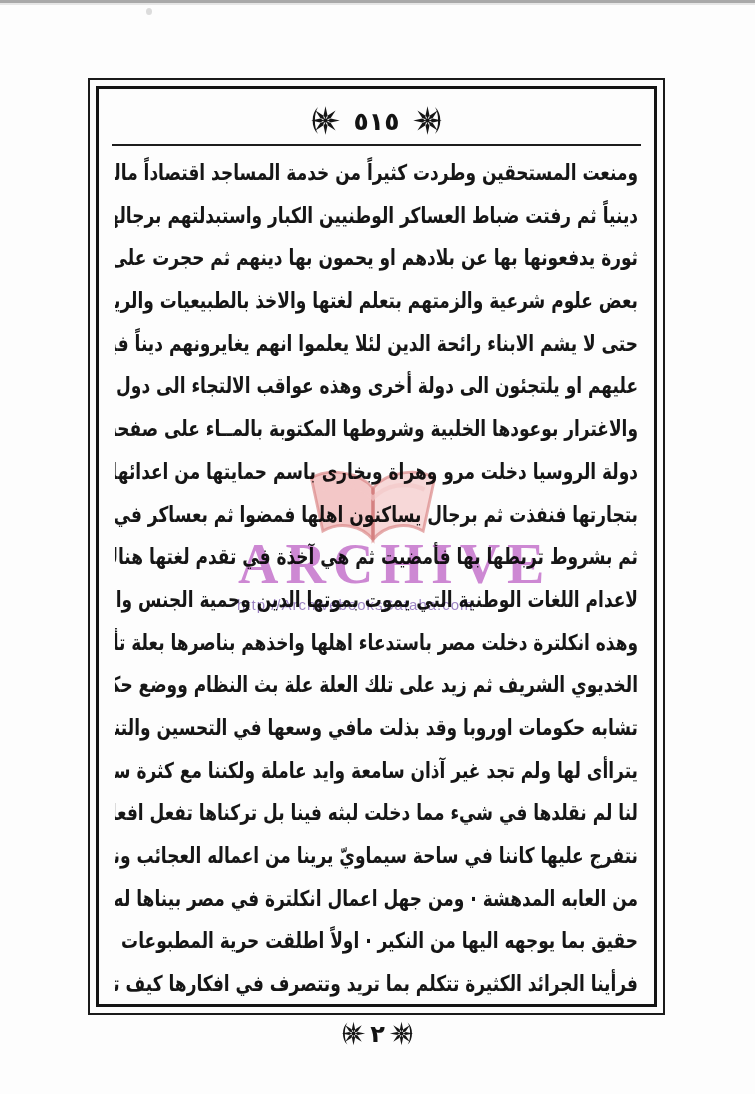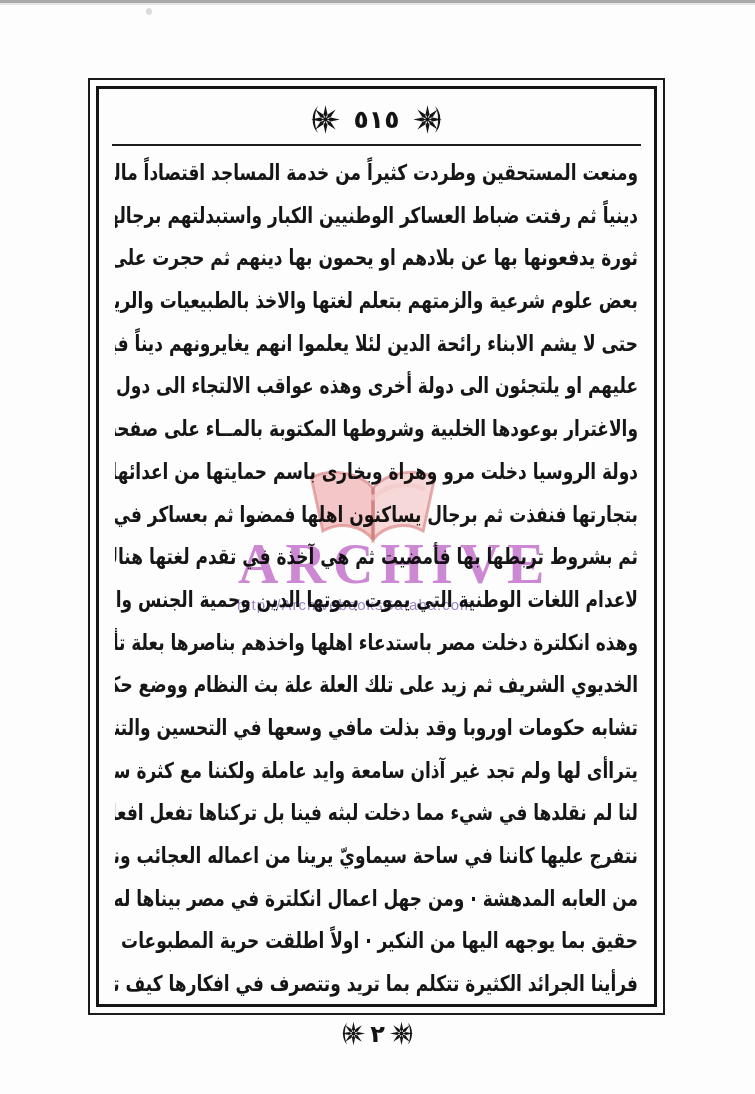--- a/index.html
+++ b/index.html
@@ -18,22 +18,22 @@
   .frame-outer{
     position:absolute;left:88px;top:78px;width:573px;height:933px;
     border:2px solid #1b1b1b;
   }
   .frame-inner{
     position:absolute;left:6px;top:6px;right:6px;bottom:6px;
     border:3px solid #141414;
   }
 
   .header-band{
-    position:absolute;left:0;top:14px;right:0;height:55px;
-    display:flex;align-items:flex-start;justify-content:center;gap:12px;
+    position:absolute;left:0;top:4px;right:0;height:55px;
+    display:flex;align-items:center;justify-content:center;gap:12px;
   }
   .header-rule{
     position:absolute;left:13px;right:13px;top:55px;height:0;
     border-top:2px solid #1d1d1d;
   }
   .page-num{
     font-size:25px;font-weight:bold;color:#141414;
     font-family:"DejaVu Sans",sans-serif;
     letter-spacing:2px;
     padding-top:2px;

